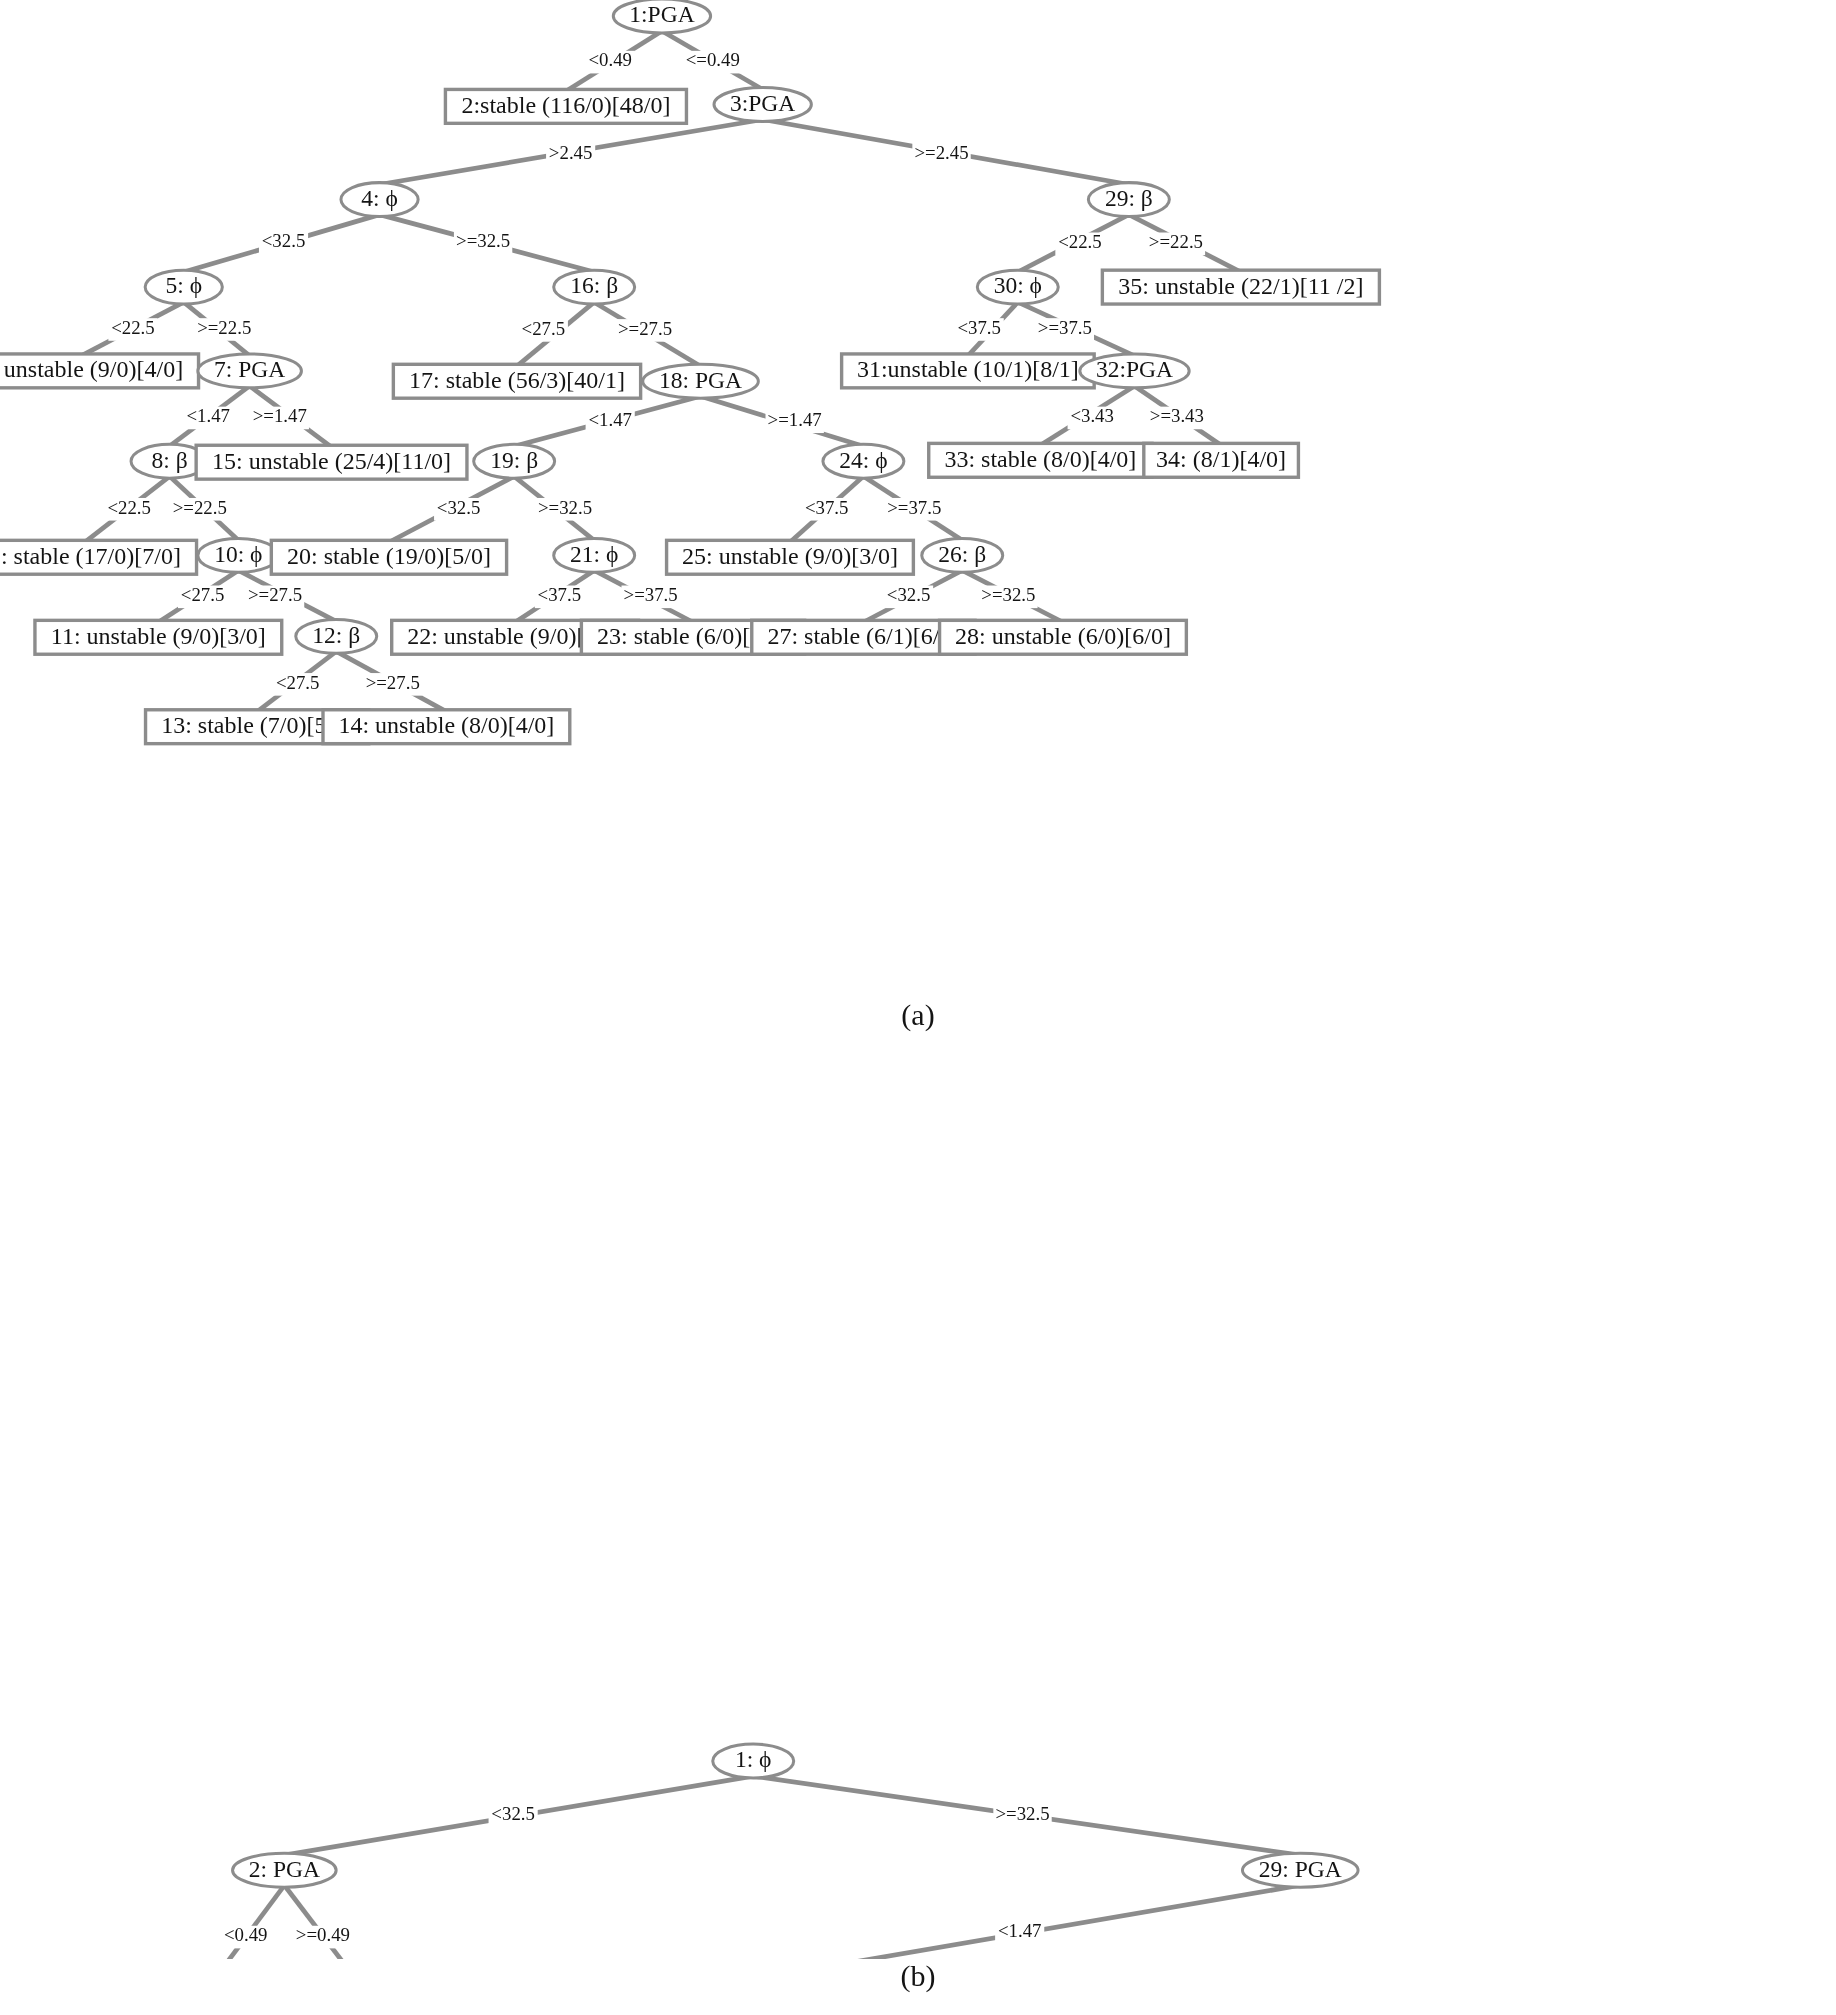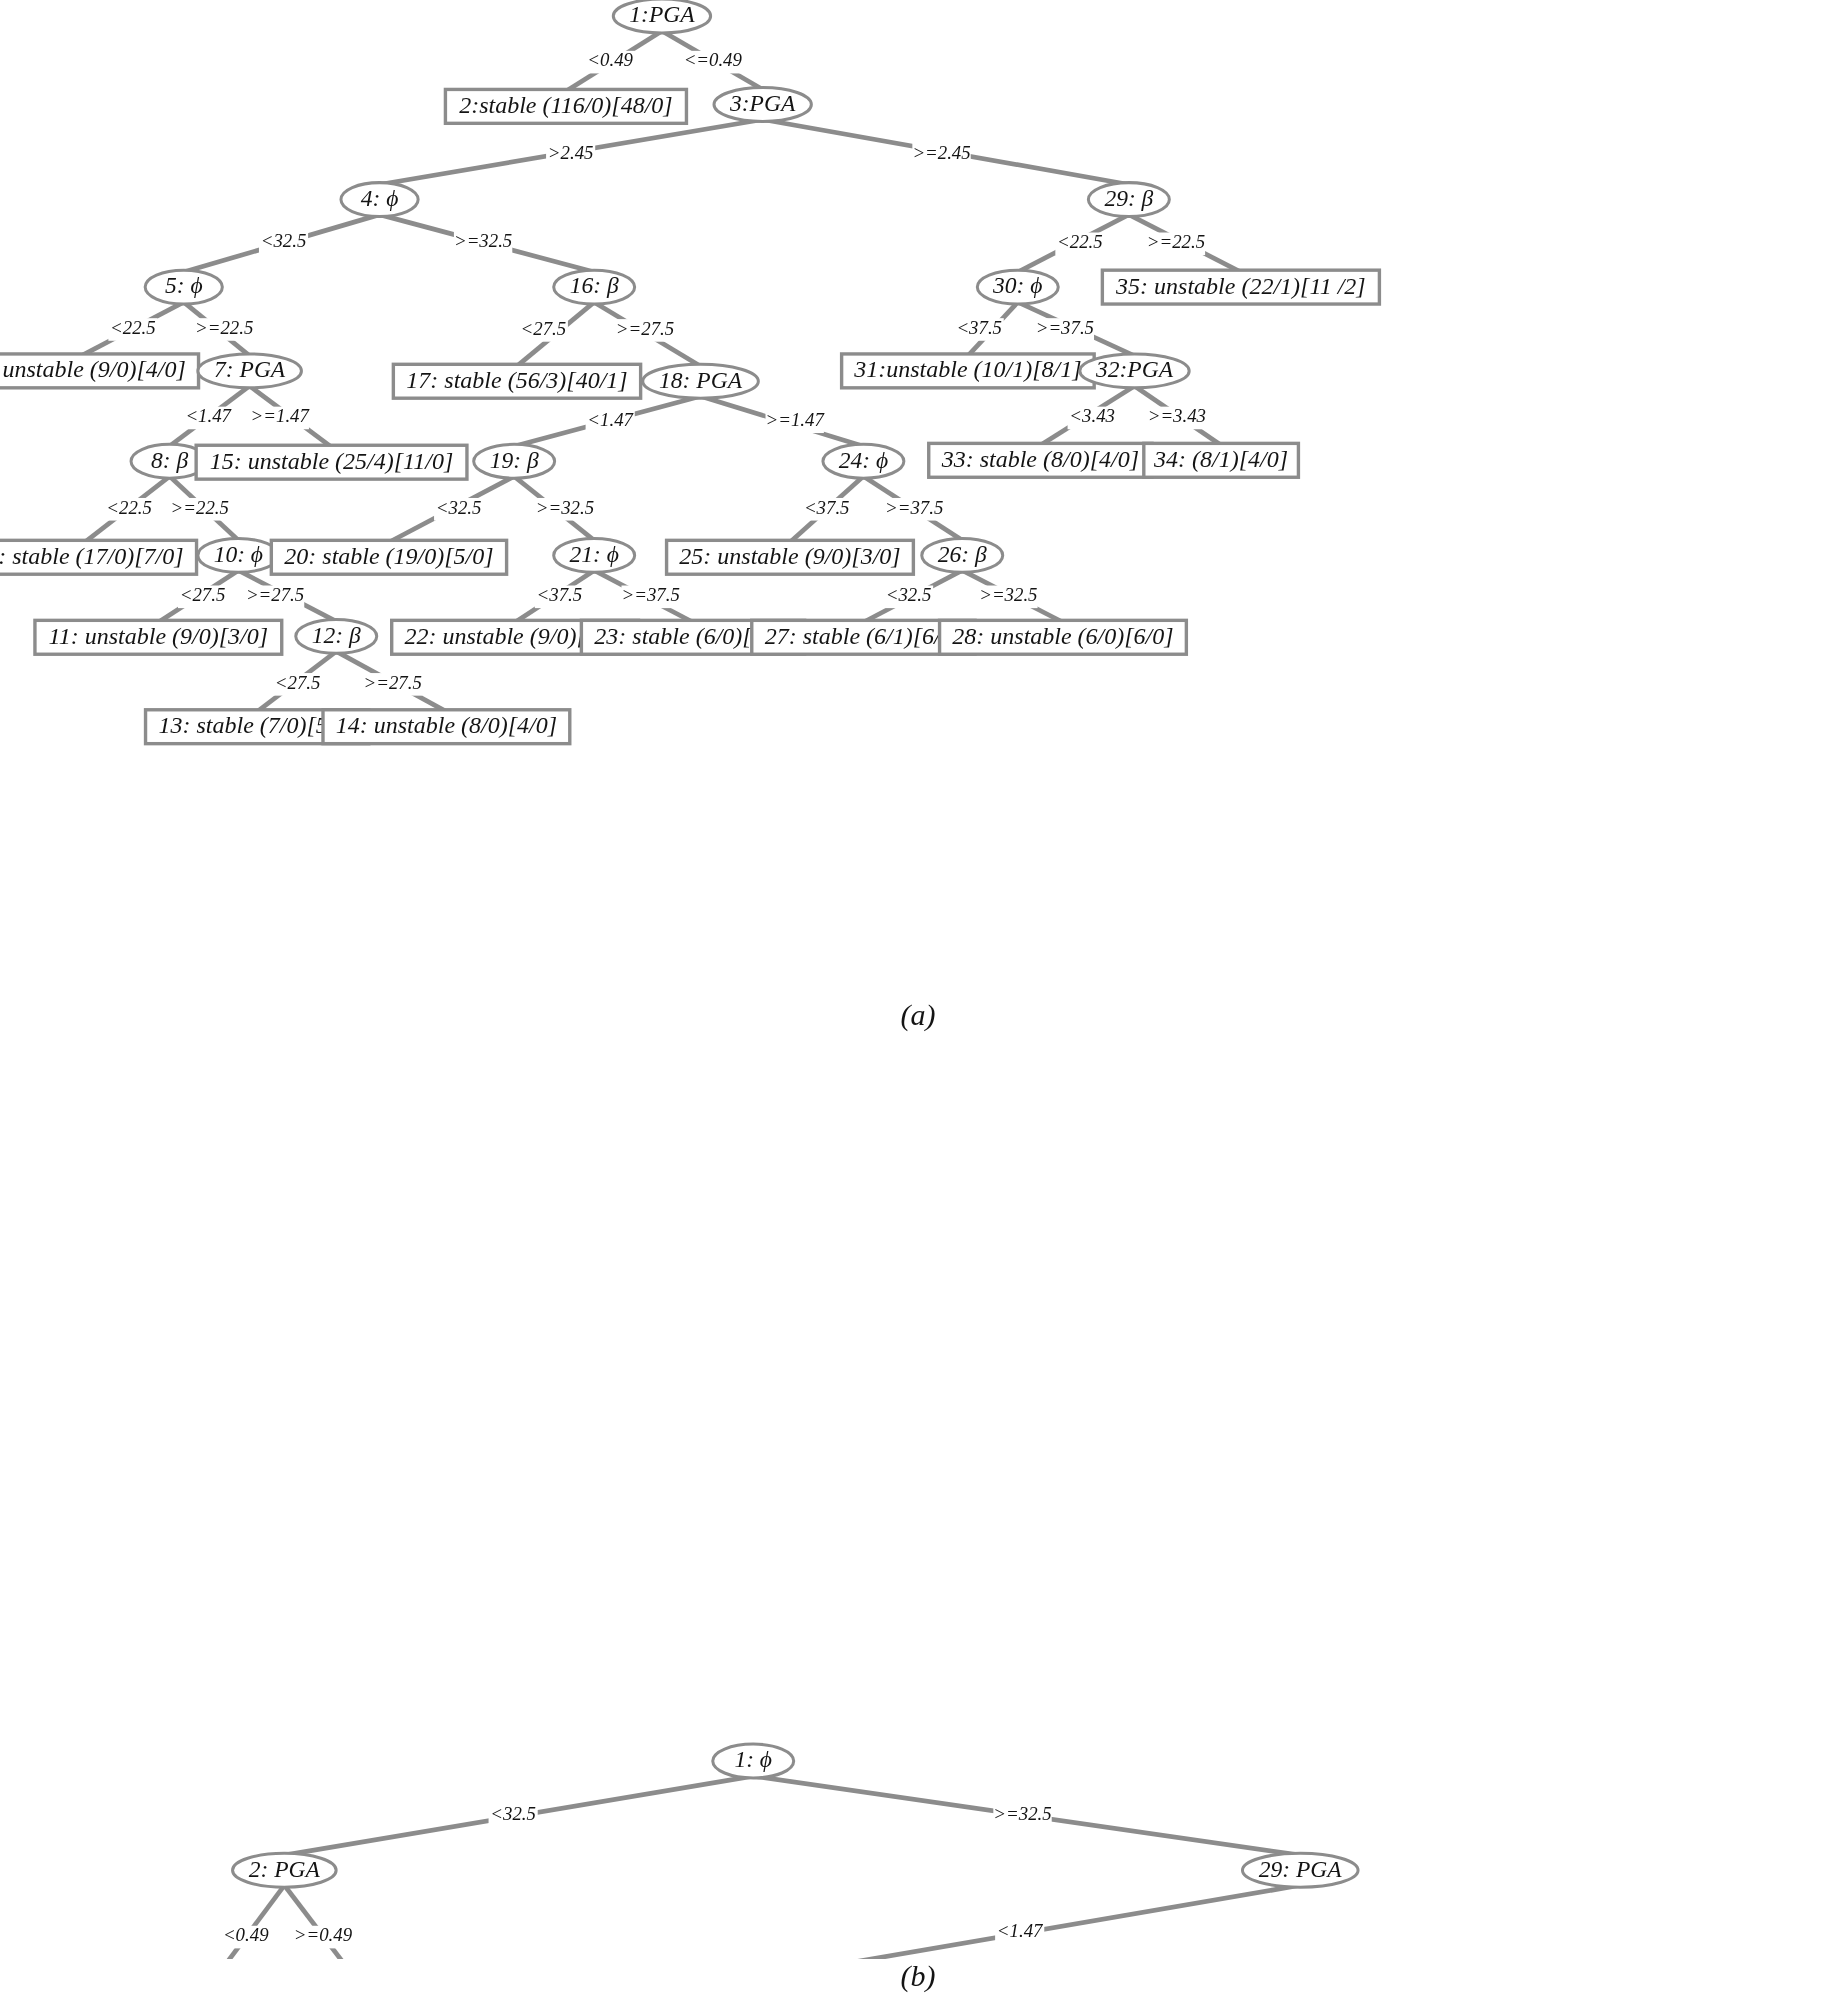--- a/index.html
+++ b/index.html
@@ -11,21 +11,20 @@
     width: 1836px;
     height: 2015px;
     font-family: "Liberation Serif", serif;
     position: relative;
     overflow: hidden;
   }
   .figure-wrap {
     position: relative;
     width: 1836px;
     height: 1717px;
-    font-style: italic;
   }
   svg.tree {
     position: absolute;
     left: 0;
     display: block;
   }
   #tree-a { top: 0; }
   #tree-b { top: 1064px; }
 
   .edge {

